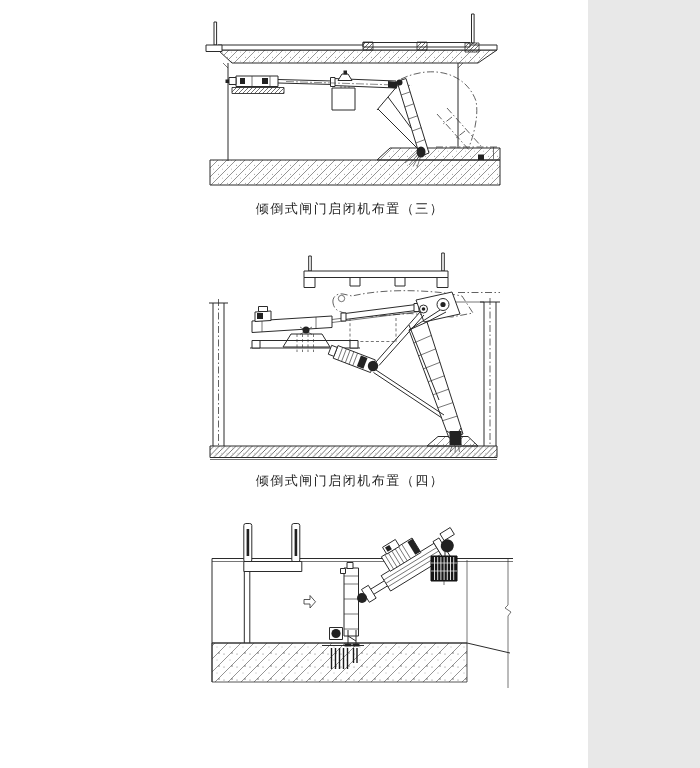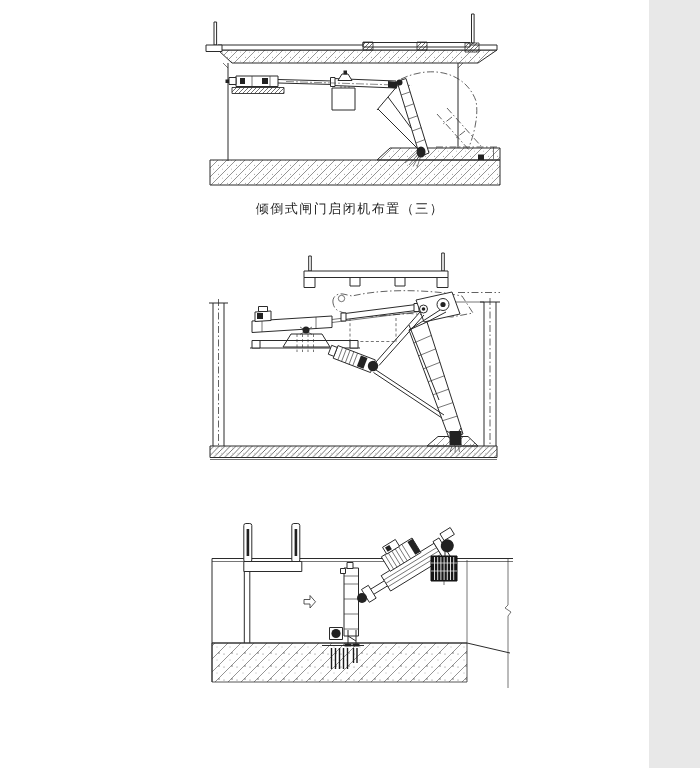--- a/index.html
+++ b/index.html
@@ -1,16 +1,16 @@
 <!DOCTYPE html>
 <html><head>
 <meta charset="utf-8">
 <style>
   html,body{margin:0;padding:0;background:#e8e8e8;}
-  .page{position:relative;width:649px;height:768px;background:#ffffff;overflow:hidden;
+  .page{position:relative;width:588px;height:768px;background:#ffffff;overflow:hidden;
         font-family:"Liberation Sans", sans-serif;}
   .fig-svg{position:absolute;display:block;}
   .caption{position:absolute;left:0;width:700px;text-align:center;
            font-size:13px;letter-spacing:1.5px;color:#1e1e1e;line-height:16px;}
   svg *{vector-effect:non-scaling-stroke;}
   .ln{stroke:#2b2b2b;fill:none;stroke-width:1;}
   .thin{stroke:#2b2b2b;fill:none;stroke-width:0.65;}
   .wt{fill:#ffffff;stroke:#2b2b2b;stroke-width:1;}
   .dk{fill:#222222;stroke:none;}
   .phantom{stroke:#3a3a3a;fill:none;stroke-width:0.8;stroke-dasharray:7 2.5 1.5 2.5;}
@@ -202,20 +202,21 @@
       </g>
       <circle class="dk" cx="373" cy="366" r="5.2"></circle>
     </g>
 
     <g>
       <path class="ln" d="M376,362 L420,312 M379,365.5 L424,315"></path>
       <path class="ln" d="M376,370 L444,415 M373.5,372.5 L442,418"></path>
       <path class="ln" d="M409,325 L439,400"></path>
     </g>
   </svg>
+  <div class="caption" style="top:473px">倾倒式闸门启闭机布置（四）</div>
 
   <svg class="fig-svg" style="left:205px;top:520px" width="316" height="172" viewBox="205 520 316 172" role="img">
     <defs>
       <pattern id="p3w" patternUnits="userSpaceOnUse" width="13" height="13">
         <path d="M-1,14 L14,-1" stroke="#3a3a3a" stroke-width="0.55"></path>
         <circle cx="3" cy="4" r="0.5" fill="#555"></circle>
         <circle cx="9" cy="10" r="0.45" fill="#555"></circle>
         <path d="M10,2 l2,2 M12,2 l-2,2" stroke="#666" stroke-width="0.4"></path>
       </pattern>
     </defs>

